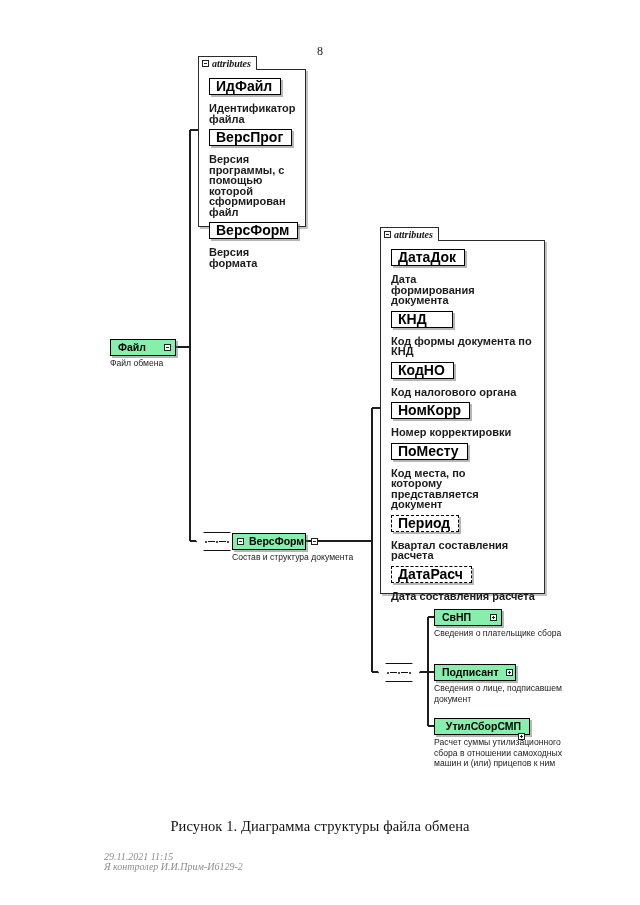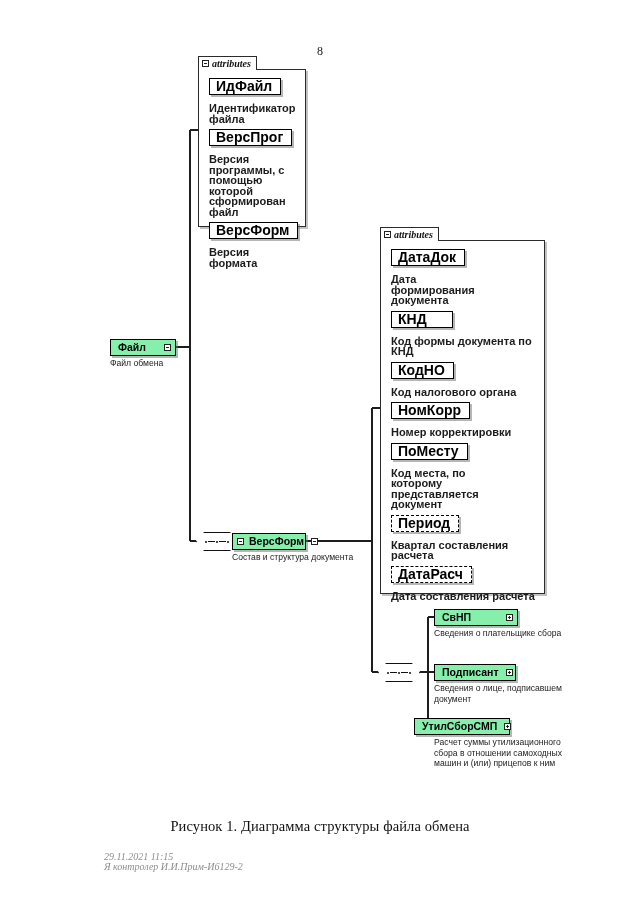--- a/index.html
+++ b/index.html
@@ -358,37 +358,37 @@
     <div class="seq-shape"></div>
     <div class="seq-dots">
         <i></i>
         <u></u>
         <i></i>
         <u></u>
         <i></i>
       </div>
   </div>
 
-  <div class="node" style="left:434px; top:609px; width:84px;">
+  <div class="node" style="left:434px; top:609px; width:68px;">
     <span class="node-label">СвНП</span>
     <span class="node-toggle">
       <span class="toggle-box plus"></span>
     </span>
   </div>
   <div class="node-caption" style="left:434px; top:628px; width:150px;">Сведения о плательщике сбора</div>
 
   <div class="node" style="left:434px; top:664px; width:82px;">
     <span class="node-label">Подписант</span>
     <span class="node-toggle">
       <span class="toggle-box plus"></span>
     </span>
   </div>
   <div class="node-caption" style="left:434px; top:683px; width:150px;">Сведения о лице, подписавшем документ</div>
 
-  <div class="node" style="left:414px; top:718px; width:96px;">
+  <div class="node" style="left:434px; top:718px; width:96px;flex-direction:column;">
     <span class="node-label">УтилСборСМП</span>
     <span class="node-toggle">
       <span class="toggle-box plus"></span>
     </span>
   </div>
   <div class="node-caption" style="left:434px; top:737px; width:152px;">Расчет суммы утилизационного сбора в отношении самоходных машин и (или) прицепов к ним</div>
 
 </div>
 
 <div id="figure-caption">Рисунок 1. Диаграмма структуры файла обмена</div>

